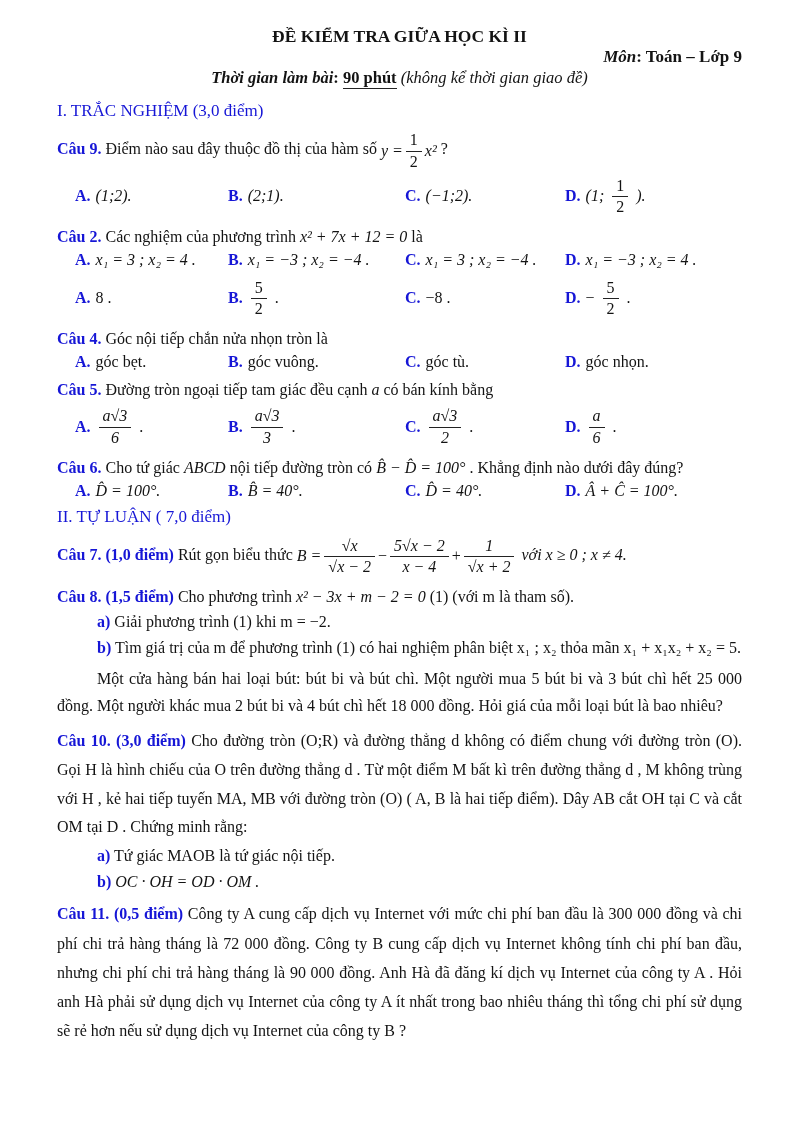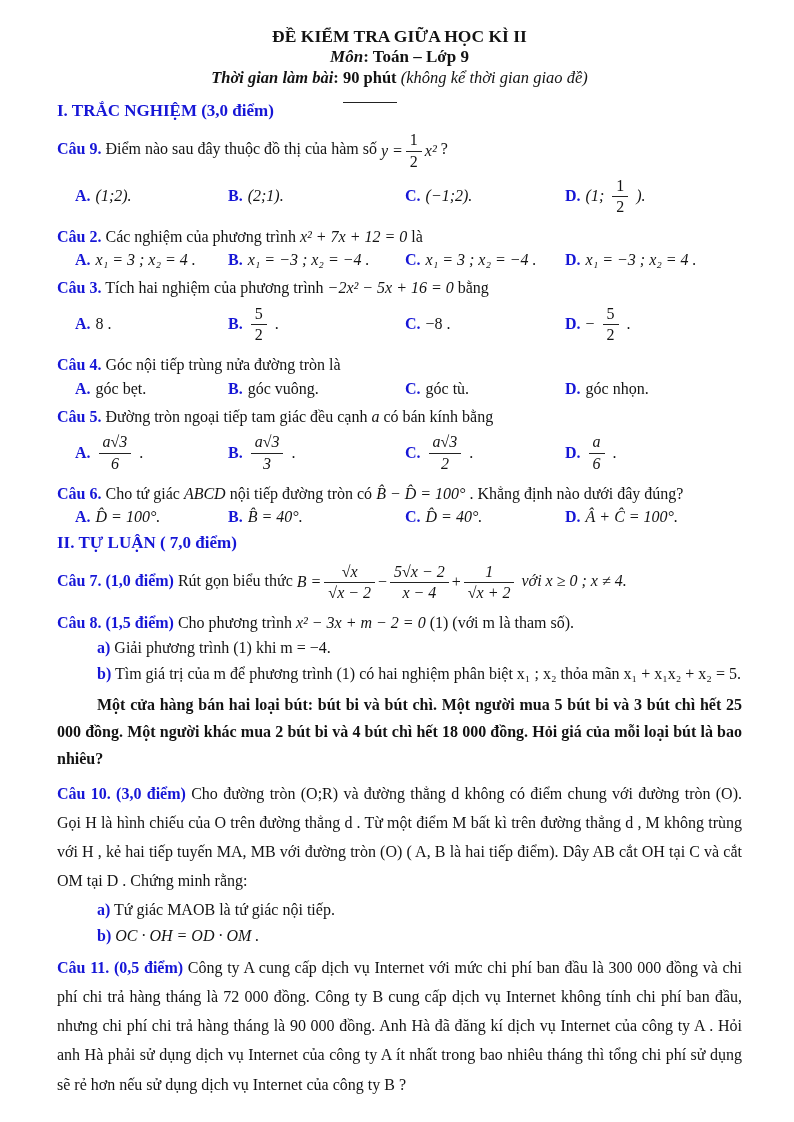--- a/index.html
+++ b/index.html
@@ -8,28 +8,28 @@
   body {
     width:794px; height:1122px; overflow:hidden;
     font-family:"Liberation Serif", serif;
     font-size:16px; color:var(--ink);
   }
   .page { width:794px; height:1122px; padding:26px 52px 0 57px; }
 
   
   .hdr { text-align:center; line-height:1.22; margin-bottom:13px; }
   .hdr .l1, .hdr .l2 { font-weight:bold; font-size:17.5px; }
-  .hdr .l3 { font-weight:bold; font-size:17px; }
+  .hdr .l3 { font-weight:bold; font-size:17px;text-align:right; }
   .hdr .l4 { font-size:16.5px; }
   .bi { font-weight:bold; font-style:italic; }
   .b  { font-weight:bold; }
   .i  { font-style:italic; }
-  .u  { font-weight:bold; border-bottom:1.6px solid #222; padding-bottom:15px; }
-
-  .sec-title { color:var(--blue); font-weight:bold; font-size:17px; margin:6px 0 9px; }
+  .u  { font-weight:bold; border-bottom:1.6px solid #222; padding-bottom:1px; }
+
+  .sec-title { color:var(--blue); font-weight:normal; font-size:17px; margin:6px 0 9px; }
 
   .q-label, .opt-letter, .sub-label { color:var(--blue); font-weight:bold; }
   .qline { line-height:1.45; margin-bottom:2px; }
   .math { font-style:italic; }
 
   
   .frac { display:inline-flex; flex-direction:column; text-align:center;
           vertical-align:middle; margin:0 3px; line-height:1.15; }
   .frac .num { border-bottom:1px solid #222; padding:1px 4px 1px; display:block; }
   .frac .den { padding:1px 4px 0; display:block; }
@@ -38,21 +38,21 @@
   .opts { display:flex; align-items:center; padding-left:18px; margin:3px 0 7px; }
   .opt  { display:flex; align-items:center; gap:5px; }
   .opt.c1 { width:153px; } .opt.c2 { width:177px; } .opt.c3 { width:160px; } .opt.c4 { flex:1; }
   .opts.tall { min-height:44px; }
 
   .inline-eq { display:inline-flex; align-items:center; vertical-align:middle; }
 
   .sub-item { padding-left:40px; line-height:1.5; margin:2px 0; }
 
   .para { text-align:justify; }
-  .p9  { line-height:1.7; text-indent:40px; margin-bottom:8px;font-weight:bold; }
+  .p9  { line-height:1.7; text-indent:40px; margin-bottom:8px; }
   .p10 { line-height:1.8; }
   .p11 { line-height:1.83; }
   .block { margin-bottom:5px; }
   .q7row { margin:6px 0 8px; }
   .q10 { margin-top:8px; }
   .q11 { margin-top:4px; }
 </style>
 </head>
 <body>
 
@@ -116,21 +116,20 @@
           <span class="math">x₁ = 3 ; x₂ = −4 .</span>
         </span>
       <span class="opt c4">
           <span class="opt-letter">D.</span>
           <span class="math">x₁ = −3 ; x₂ = 4 .</span>
         </span>
     </div>
   </div>
 
   <div class="block">
-    <div class="qline"><span class="q-label">Câu 3.</span><span> Tích hai nghiệm của phương trình </span><span class="math">−2x² − 5x + 16 = 0</span><span> bằng</span></div>
     <div class="opts tall">
       <span class="opt c1">
           <span class="opt-letter">A.</span>
           <span>8 .</span>
         </span>
       <span class="opt c2">
           <span class="opt-letter">B.</span>
           <span class="frac">
             <span class="num">5</span>
             <span class="den">2</span>
@@ -147,21 +146,21 @@
           <span class="frac">
             <span class="num">5</span>
             <span class="den">2</span>
           </span>
           <span>.</span>
         </span>
     </div>
   </div>
 
   <div class="block">
-    <div class="qline"><span class="q-label">Câu 4.</span><span> Góc nội tiếp trùng nửa đường tròn là</span></div>
+    <div class="qline"><span class="q-label">Câu 4.</span><span> Góc nội tiếp chắn nửa nhọn tròn là</span></div>
     <div class="opts">
       <span class="opt c1">
           <span class="opt-letter">A.</span>
           <span>góc bẹt.</span>
         </span>
       <span class="opt c2">
           <span class="opt-letter">B.</span>
           <span>góc vuông.</span>
         </span>
       <span class="opt c3">
@@ -254,21 +253,21 @@
       <span class="frac math">
           <span class="num">1</span>
           <span class="den">√x + 2</span>
         </span>
     </span>
     <span class="math"> với x ≥ 0 ; x ≠ 4.</span>
   </div>
 
   <div class="block">
     <div class="qline"><span class="q-label">Câu 8. (1,5 điểm)</span><span> Cho phương trình </span><span class="math">x² − 3x + m − 2 = 0</span><span> (1) (với m là tham số).</span></div>
-    <div class="sub-item"><span class="sub-label">a)</span><span> Giải phương trình (1) khi m = −4.</span></div>
+    <div class="sub-item"><span class="sub-label">a)</span><span> Giải phương trình (1) khi m = −2.</span></div>
     <div class="sub-item"><span class="sub-label">b)</span><span> Tìm giá trị của m để phương trình (1) có hai nghiệm phân biệt x₁ ; x₂ thỏa mãn x₁ + x₁x₂ + x₂ = 5.</span></div>
   </div>
 
   <div class="block">
     <p class="para p9">Một cửa hàng bán hai loại bút: bút bi và bút chì. Một người mua 5 bút bi và 3 bút chì hết 25 000 đồng. Một người khác mua 2 bút bi và 4 bút chì hết 18 000 đồng. Hỏi giá của mỗi loại bút là bao nhiêu?</p>
   </div>
 
   <div class="block q10">
     <p class="para p10"><span class="q-label">Câu 10. (3,0 điểm)</span><span> Cho đường tròn (O;R) và đường thẳng d không có điểm chung với đường tròn (O). Gọi H là hình chiếu của O trên đường thẳng d . Từ một điểm M bất kì trên đường thẳng d , M không trùng với H , kẻ hai tiếp tuyến MA, MB với đường tròn (O) ( A, B là hai tiếp điểm). Dây AB cắt OH tại C và cắt OM tại D . Chứng minh rằng:</span></p>
     <div class="sub-item"><span class="sub-label">a)</span><span> Tứ giác MAOB là tứ giác nội tiếp.</span></div>

